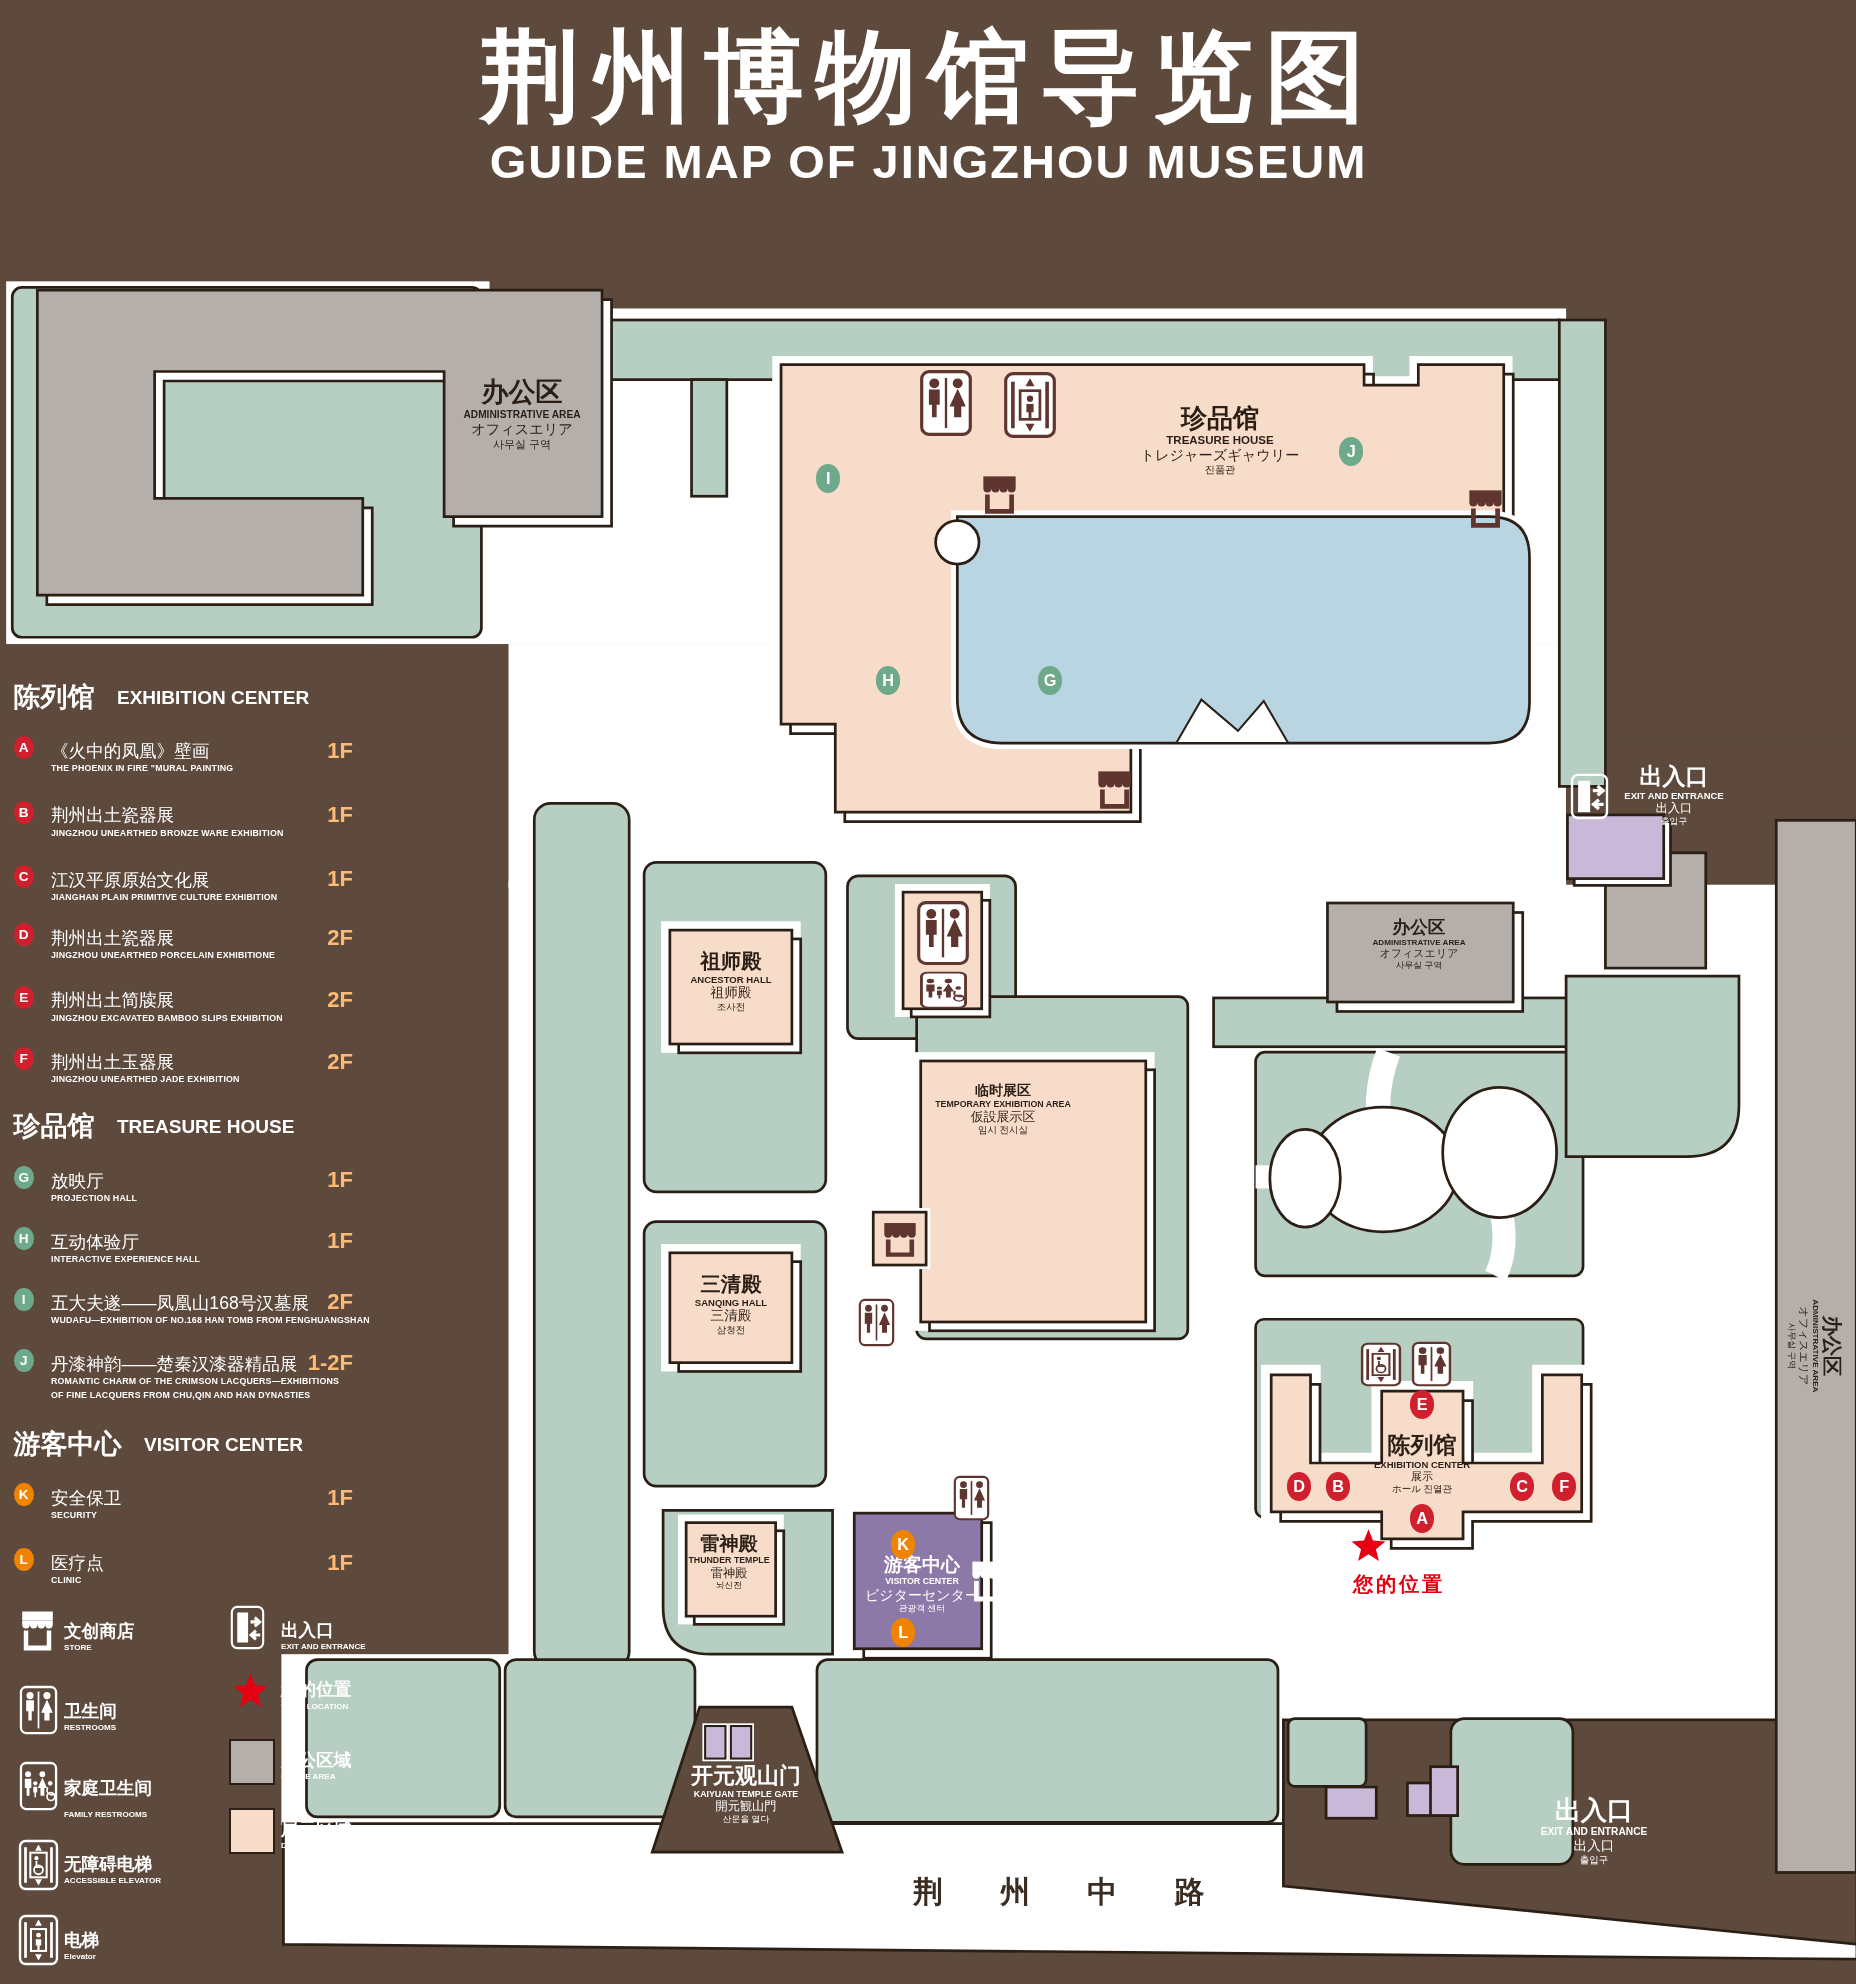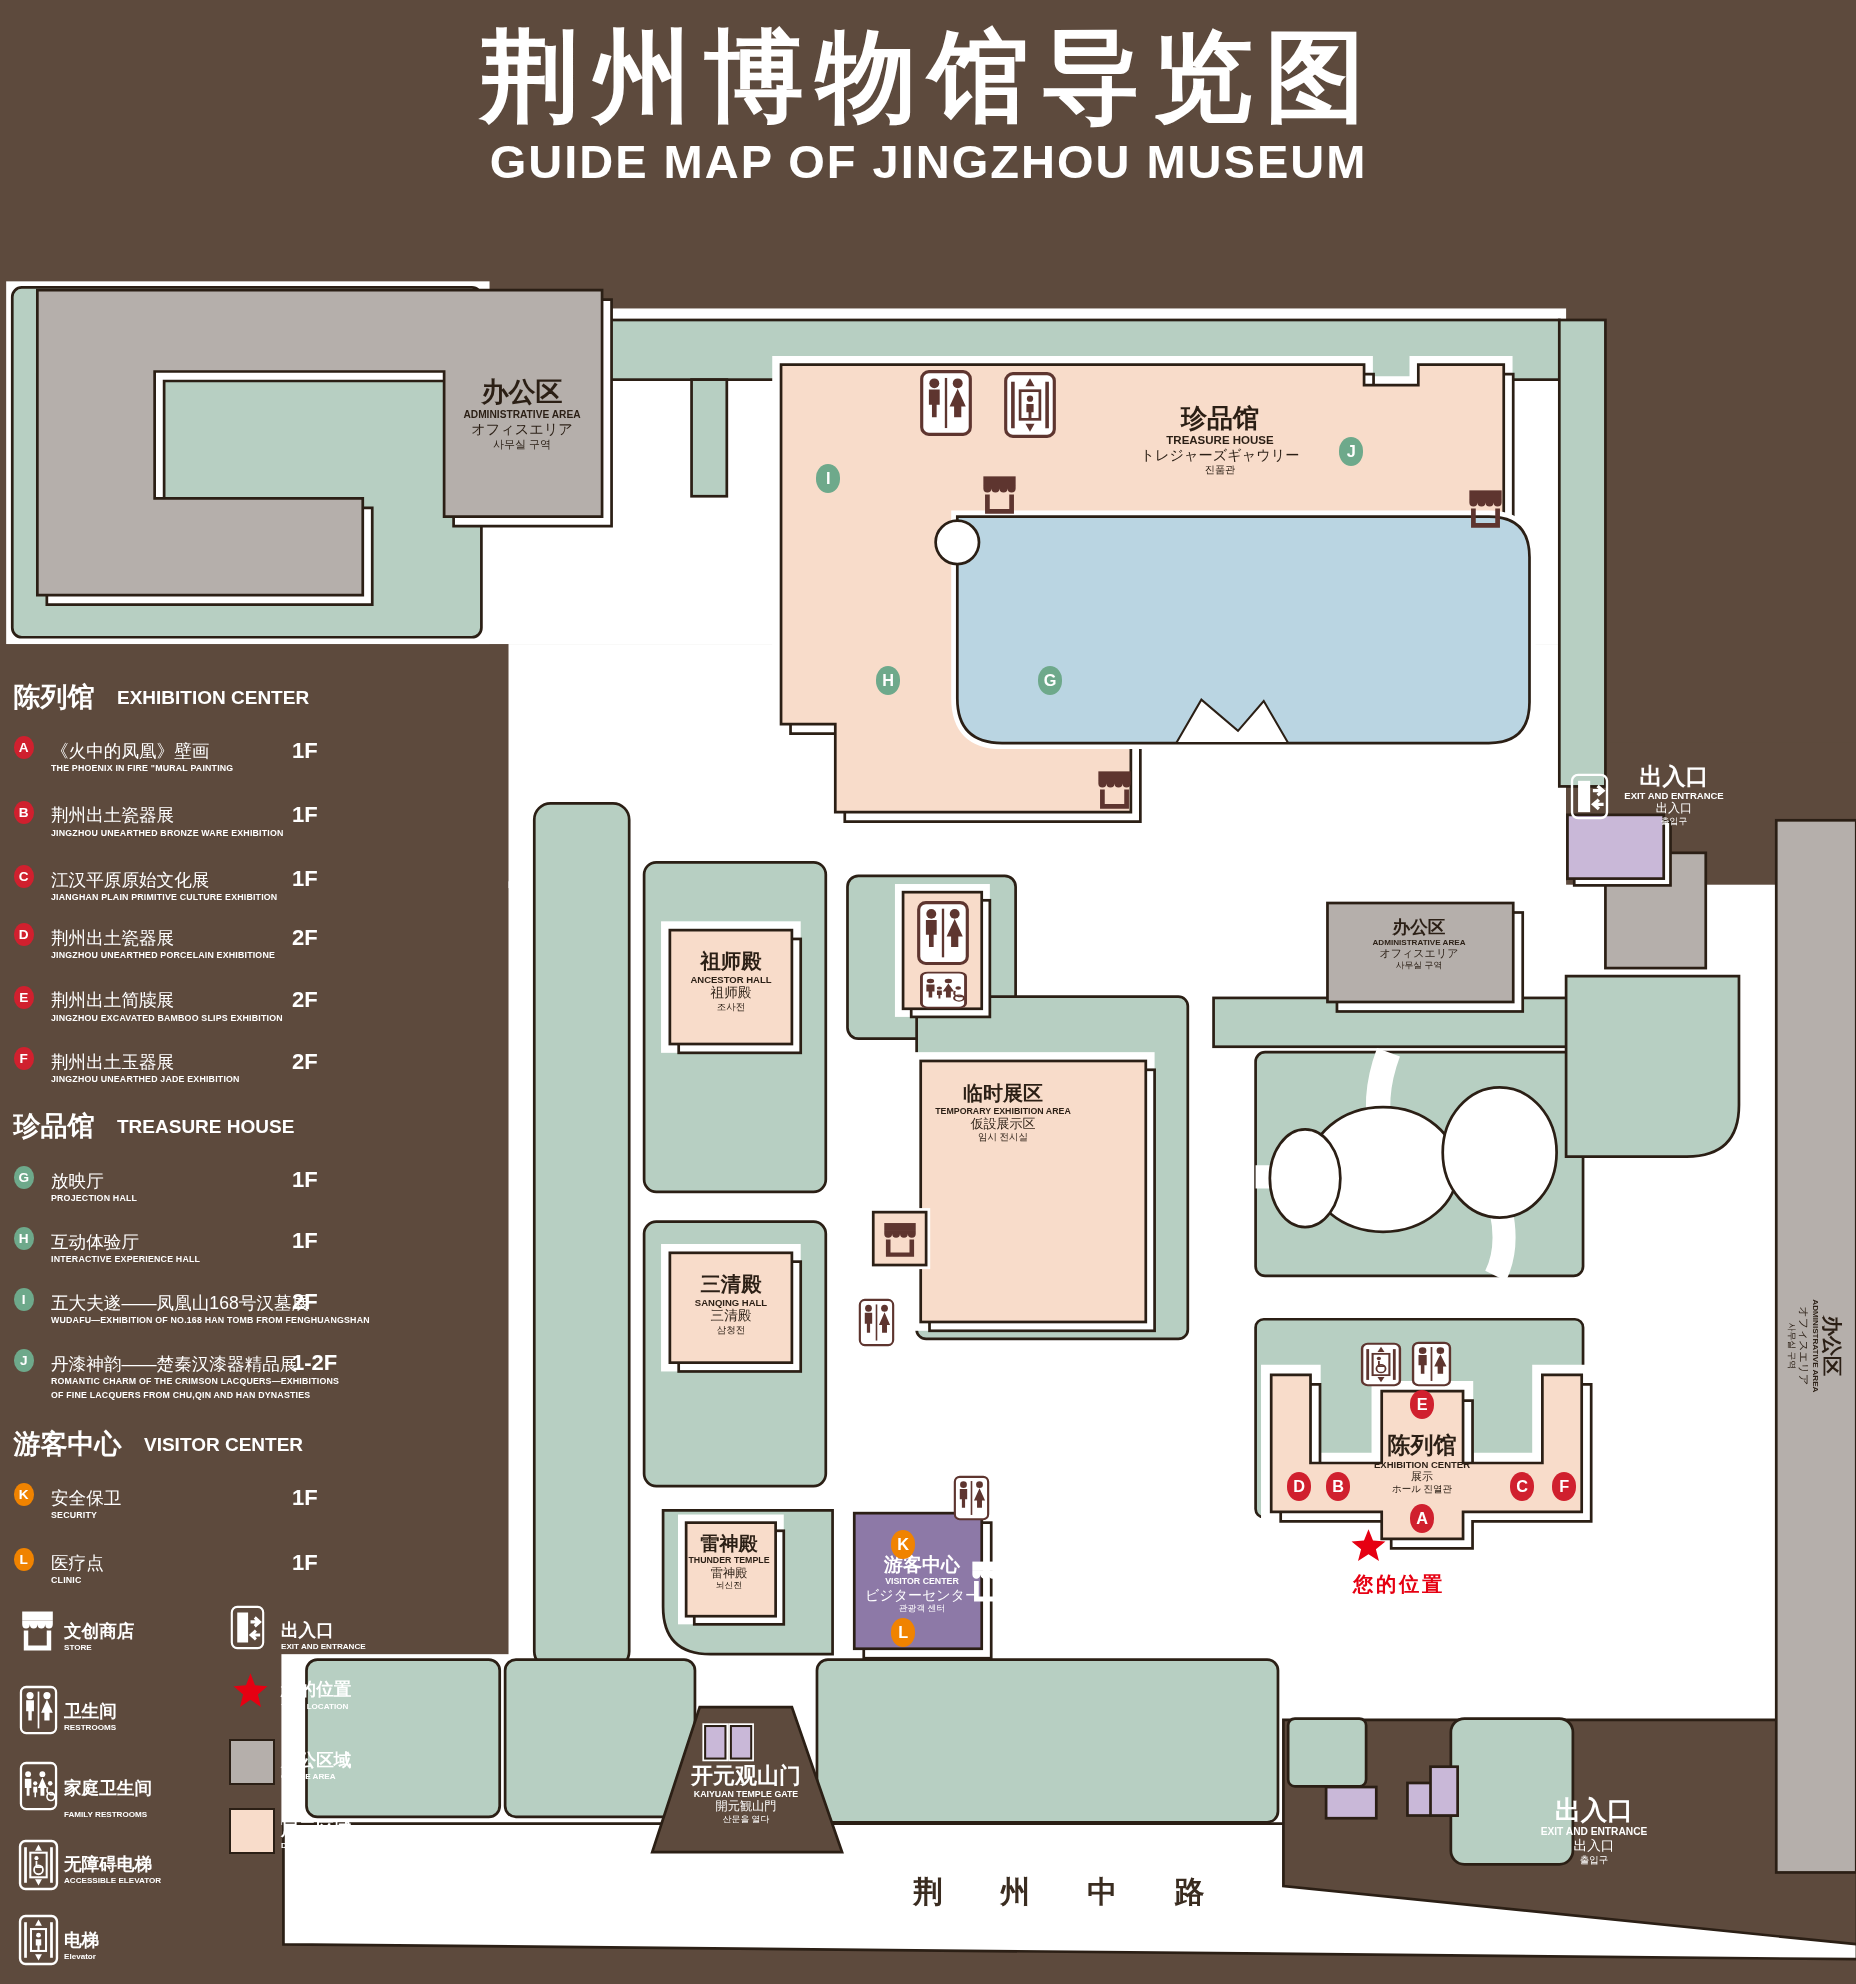--- a/index.html
+++ b/index.html
@@ -8,21 +8,21 @@
   .abs{position:absolute;}
   svg.mapsvg{position:absolute;left:0;top:0;}
   
   .title-cn{left:0;right:0;top:11px;text-align:center;color:#fff;font-size:100px;font-weight:bold;letter-spacing:12.2px;}
   .title-en{left:0;right:0;top:134px;text-align:center;color:#fff;font-size:47px;font-weight:bold;letter-spacing:2px;}
   
   .sec-cn{color:#fff;font-size:27px;font-weight:bold;}
   .sec-en{color:#fff;font-size:19px;font-weight:bold;}
   .it-cn{color:#fff;font-size:17.6px;}
   .it-en{color:#fff;font-size:8.8px;font-weight:bold;letter-spacing:0.2px;}
-  .floor{color:#ffffff;font-size:22px;font-weight:bold;width:61px;}
+  .floor{color:#fdba74;font-size:22px;font-weight:bold;width:61px;text-align:right;}
   .circ{width:20.3px;height:23px;border-radius:50%;color:#fff;font-size:13.6px;font-weight:bold;
         display:flex;align-items:center;justify-content:center;}
   .c-red{background:#d0202e;} .c-green{background:#6ea98b;} .c-orange:{background:#f08300;}
   .c-or{background:#f08300;}
   .lg-cn{color:#fff;font-size:17.6px;font-weight:bold;}
   .lg-en{color:#fff;font-size:8.1px;font-weight:bold;}
   .sq{width:42px;height:42px;border:2px solid #2b1f15;}
   
   .mk{width:24.4px;height:28.5px;border-radius:50%;color:#fff;font-size:16.3px;font-weight:bold;
       display:flex;align-items:center;justify-content:center;}
@@ -334,21 +334,21 @@
 </div>
 
 <div class="abs blab" style="left:731px;top:950px;">
   <div class="b-cn" style="font-size:20.3px;">祖师殿</div>
   <div class="b-en" style="font-size:9.5px;">ANCESTOR HALL</div>
   <div style="font-size:13.6px;">祖师殿</div>
   <div style="font-size:9.5px;">조사전</div>
 </div>
 
 <div class="abs blab" style="left:1003px;top:1082px;">
-  <div class="b-cn" style="font-size:20px;">临时展区</div>
+  <div class="b-cn" style="font-size:14px;">临时展区</div>
   <div class="b-en" style="font-size:8.8px;">TEMPORARY EXHIBITION AREA</div>
   <div style="font-size:13px;">仮設展示区</div>
   <div style="font-size:9.5px;">임시 전시실</div>
 </div>
 
 <div class="abs blab" style="left:731px;top:1273px;">
   <div class="b-cn" style="font-size:20.3px;">三清殿</div>
   <div class="b-en" style="font-size:9.5px;">SANQING HALL</div>
   <div style="font-size:13.6px;">三清殿</div>
   <div style="font-size:9.5px;">삼청전</div>

